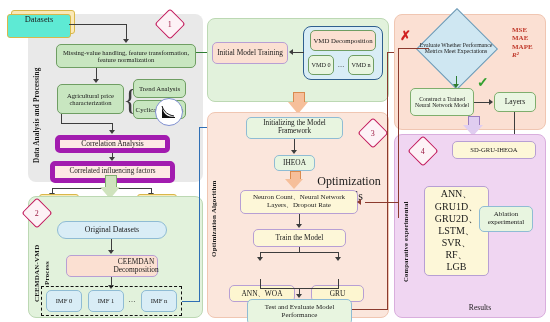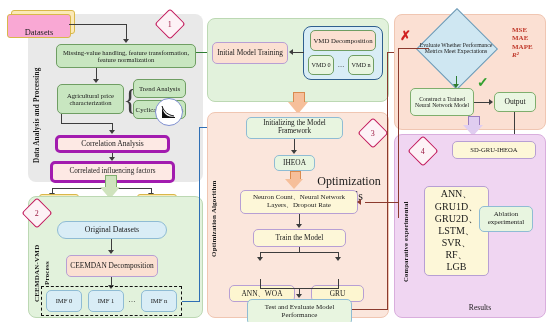--- a/index.html
+++ b/index.html
@@ -47,37 +47,37 @@
       border:1px solid #bcd8b3;border-radius:8px;}
   #p3{left:207px;top:112px;width:182px;height:206px;background:#fbe6dc;
       border:1px solid #f0c6b2;border-radius:8px;}
   #p4top{left:394px;top:14px;width:152px;height:116px;background:#fbe0d3;
       border:1px solid #f0c6b2;border-radius:8px;}
   #p4{left:394px;top:134px;width:152px;height:184px;background:#f0d6f2;
       border:1px solid #d9aedd;border-radius:8px;}
 
   
   .b-green{background:#c8e6c0;border:1px solid #6f9e63;}
-  .b-pinkbord{background:#fde9e4;border:3px solid #a21caf;}
+  .b-pinkbord{background:#fde9e4;border:5px solid #a21caf;}
   .b-peach{background:#fbe0d2;border:1px solid #b79fd4;}
   .b-cyan{background:#d9edf6;border:1px solid #8fbcd4;}
   .b-mint{background:#e8f5e0;border:1px solid #8fbcd4;}
   .b-lightgreenbd{background:#eaf6e2;border:1px solid #7fae6d;}
   .b-cream{background:#fdf7d8;border:1px solid #b79fd4;}
   .b-creamy{background:#fdf6d0;border:1px solid #b79fd4;margin-top:23px;}
   .b-vmdbox{background:#d9edf6;border:1.6px solid #2f5f8f;border-radius:8px;}
   .b-vmdin{background:#fbe0d2;border:1px solid #6f9e63;}
   .b-vmdsm{background:#e8f5e0;border:1px solid #6f9e63;}
 
   .folded{position:absolute;box-sizing:border-box;}
   .folded .f-back{position:absolute;left:4px;top:-4px;width:100%;height:100%;
       background:#fbe9b8;border:1px solid #d9b84a;border-radius:3px;}
   .folded .f-front{position:absolute;left:0;top:0;width:100%;height:100%;
-      background:#f9a8d4;border:1px solid #d9b84a;border-radius:3px;
-      display:flex;align-items:flex-end;justify-content:center;text-align:center;
+      background:#5eead4;border:1px solid #d9b84a;border-radius:3px;
+      display:flex;align-items:flex-start;justify-content:center;text-align:center;
       line-height:1.1;}
 
   .diamond{position:absolute;background:#cfe7f2;border:1px solid #6f9ab5;
            transform:rotate(45deg);}
   .diamond-text{position:absolute;display:flex;align-items:center;
            justify-content:center;text-align:center;line-height:1.12;}
 
   .brace{position:absolute;font-size:26px;color:#3d3d3d;
          font-family:"Liberation Serif",serif;line-height:1;}
 
@@ -194,21 +194,21 @@
     <span>2</span>
   </div>
 
   <div class="box b-cyan" style="left:57px;top:221px;width:110px;height:18px;font-size:7.8px;border-radius:9px;">
     <span>Original Datasets</span>
   </div>
 
   <div class="ln v" style="left:111px;top:239px;height:12px;"></div>
   <div class="ah down" style="left:108px;top:250px;"></div>
 
-  <div class="box b-peach" style="left:66px;top:255px;width:92px;height:22px;font-size:7.4px;">
+  <div class="box b-peach" style="left:66px;top:255px;width:92px;height:22px;font-size:7.4px;padding-left:48px;">
     <span>CEEMDAN Decomposition</span>
   </div>
 
   <div class="ln v" style="left:111px;top:277px;height:9px;"></div>
   <div class="ah down" style="left:108px;top:285px;"></div>
 
   <div class="dashbox" style="left:41px;top:286px;width:141px;height:30px;"></div>
 
   <div class="box b-cyan" style="left:46px;top:290px;width:36px;height:22px;font-size:6.6px;">
     <span>IMF 0</span>
@@ -351,21 +351,21 @@
   <div class="ah down" style="left:453px;top:84px;border-top-color:#2e7d32;"></div>
 
   <div class="box b-lightgreenbd" style="left:410px;top:88px;width:64px;height:28px;font-size:5.8px;padding:0 2px;">
     <span>Construct a Trained Neural Network Model</span>
   </div>
 
   <div class="ln h" style="left:474px;top:102px;width:16px;"></div>
   <div class="ah right" style="left:489px;top:99px;"></div>
 
   <div class="box b-lightgreenbd" style="left:494px;top:92px;width:42px;height:20px;font-size:7.6px;">
-    <span>Output</span>
+    <span>Layers</span>
   </div>
 
   <div class="fatarrow" style="left:463px;top:116px;width:20px;height:20px;">
     <i style="left:5px;top:0;width:10px;height:10px;background:#e0cdf0;border:1px solid #9a7cc0;border-bottom:none;"></i>
     <i style="left:0;top:9px;width:0;height:0;border-left:10px solid transparent;border-right:10px solid transparent;border-top:11px solid #e0cdf0;"></i>
   </div>
 
   <div class="ln v" style="left:514px;top:112px;height:26px;"></div>
   <div class="ah down" style="left:511px;top:137px;"></div>
 

